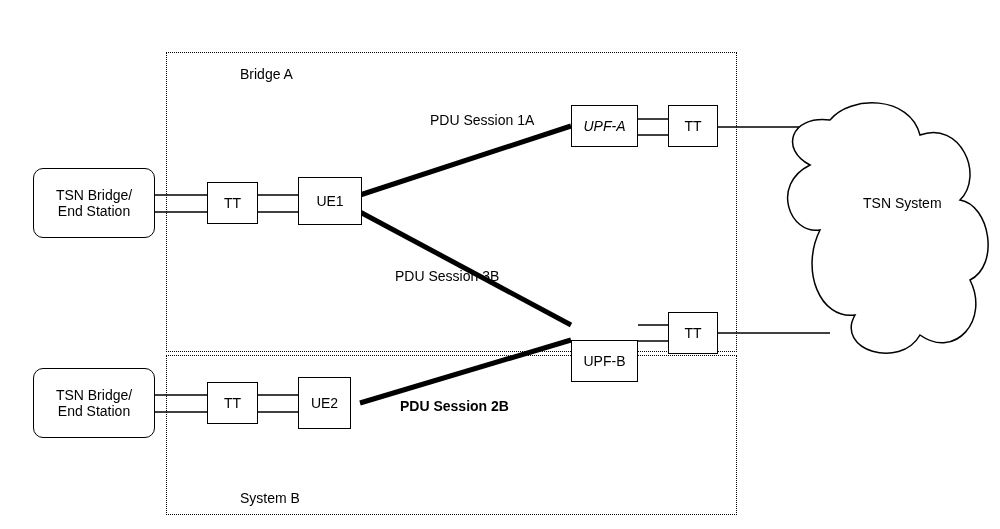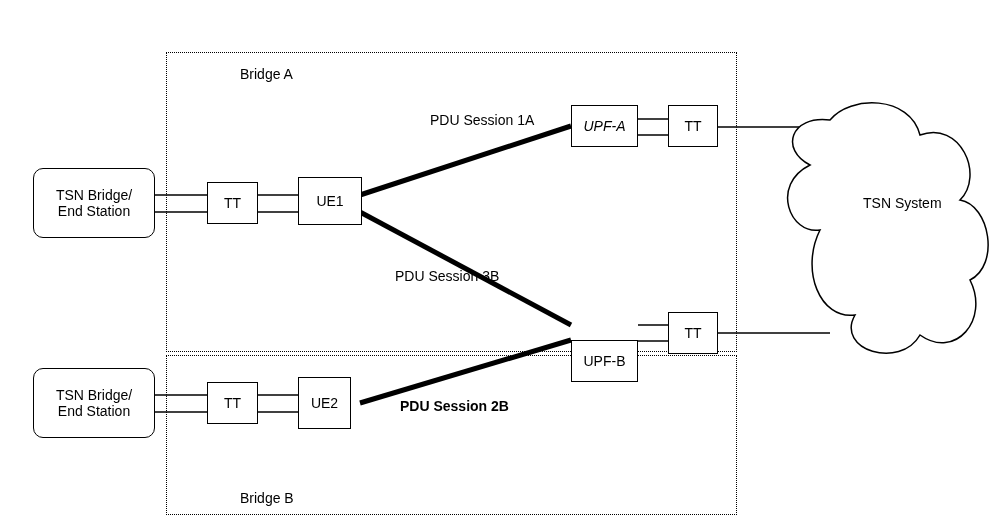--- a/index.html
+++ b/index.html
@@ -78,21 +78,21 @@
            C 955 360, 990 320, 970 280
            C 1000 265, 990 205, 960 200
            C 985 175, 960 120, 920 135
            C 910 95, 850 95, 830 120 Z" fill="#fff" stroke="#000" stroke-width="1.5"></path>
 </svg>
 
 <div class="dotted" style="left:166px; top:52px; width:571px; height:300px;"></div>
 <div class="label" style="left:240px; top:66px;">Bridge A</div>
 
 <div class="dotted" style="left:166px; top:355px; width:571px; height:160px;"></div>
-<div class="label" style="left:240px; top:490px;">Bridge B</div>
+<div class="label" style="left:240px; top:490px;">System B</div>
 
 <div class="box" style="left:33px; top:168px; width:122px; height:70px; border-radius:10px; white-space:pre-line;">TSN Bridge/
 End Station</div>
 
 <div class="box" style="left:33px; top:368px; width:122px; height:70px; border-radius:10px; white-space:pre-line;">TSN Bridge/
 End Station</div>
 
 <div class="box" style="left:207px; top:182px; width:51px; height:42px;">TT</div>
 
 <div class="box" style="left:298px; top:177px; width:64px; height:48px;">UE1</div>

